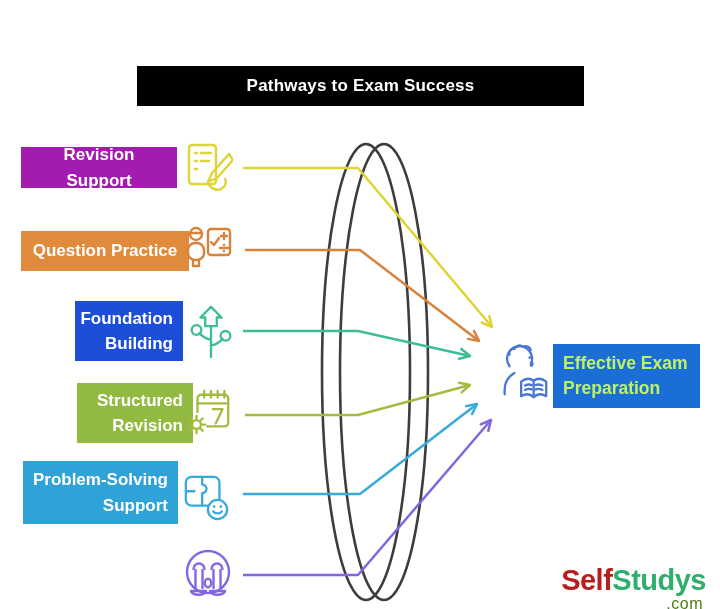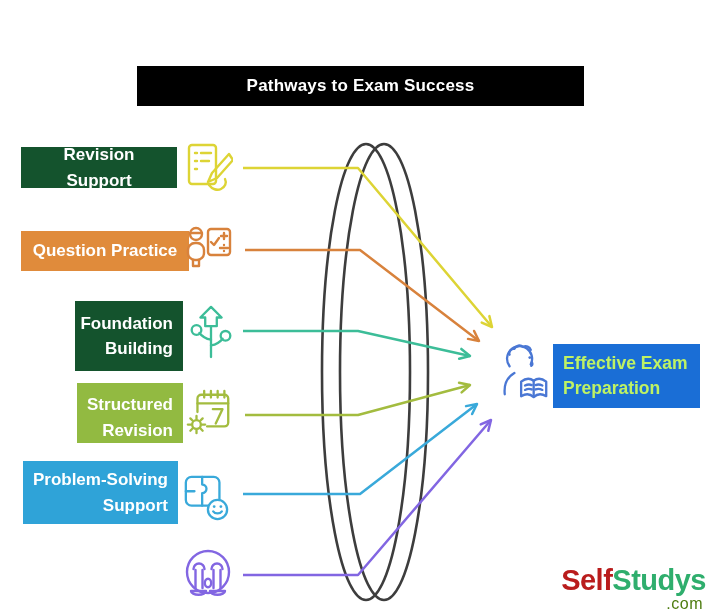--- a/index.html
+++ b/index.html
@@ -37,30 +37,30 @@
 </style>
 </head>
 <body>
 
 <div id="canvas">
 
   <div class="banner" style="background: rgb(0, 0, 0);">
     <span>Pathways to Exam Success</span>
   </div>
 
-  <div class="pbox center" style="left: 21px; top: 119px; width: 156px; height: 41px; background: #14532d;">
+  <div class="pbox center" style="left: 21px; top: 119px; width: 156px; height: 41px; background: #a21caf;">
     <span>Revision Support</span>
   </div>
   <div class="pbox center" style="left: 21px; top: 203px; width: 168px; height: 40px; background: rgb(224, 139, 59);">
     <span>Question Practice</span>
   </div>
-  <div class="pbox right" style="left: 75px; top: 273px; width: 108px; height: 70px; background: #14532d;">
+  <div class="pbox right" style="left: 75px; top: 273px; width: 108px; height: 60px; background: #1d4ed8;">
     <span>Foundation Building</span>
   </div>
-  <div class="pbox right" style="left: 77px; top: 355px; width: 106px; height: 60px; background: rgb(146, 186, 65); align-items: flex-end;">
+  <div class="pbox right" style="left: 77px; top: 355px; width: 116px; height: 60px; background: rgb(146, 186, 65);">
     <span>Structured Revision</span>
   </div>
   <div class="pbox right" style="left: 23px; top: 433px; width: 155px; height: 63px; background: rgb(47, 163, 216);">
     <span>Problem-Solving Support</span>
   </div>
 
   <svg class="icon" style="left:185px;top:114px" width="48" height="50" viewBox="0 0 48 50" fill="none" stroke-width="2.4" stroke-linecap="round" stroke-linejoin="round" stroke="#ddd435">
     <rect x="4" y="3" width="27" height="39" rx="3"></rect>
     <path d="M10 11 h2 M16 11 h10 M10 19 h2 M16 19 h8 M10 27 h2"></path>
     <path d="M44 12 L27 31 l-4 9 9 -4 16 -18 z"></path>

